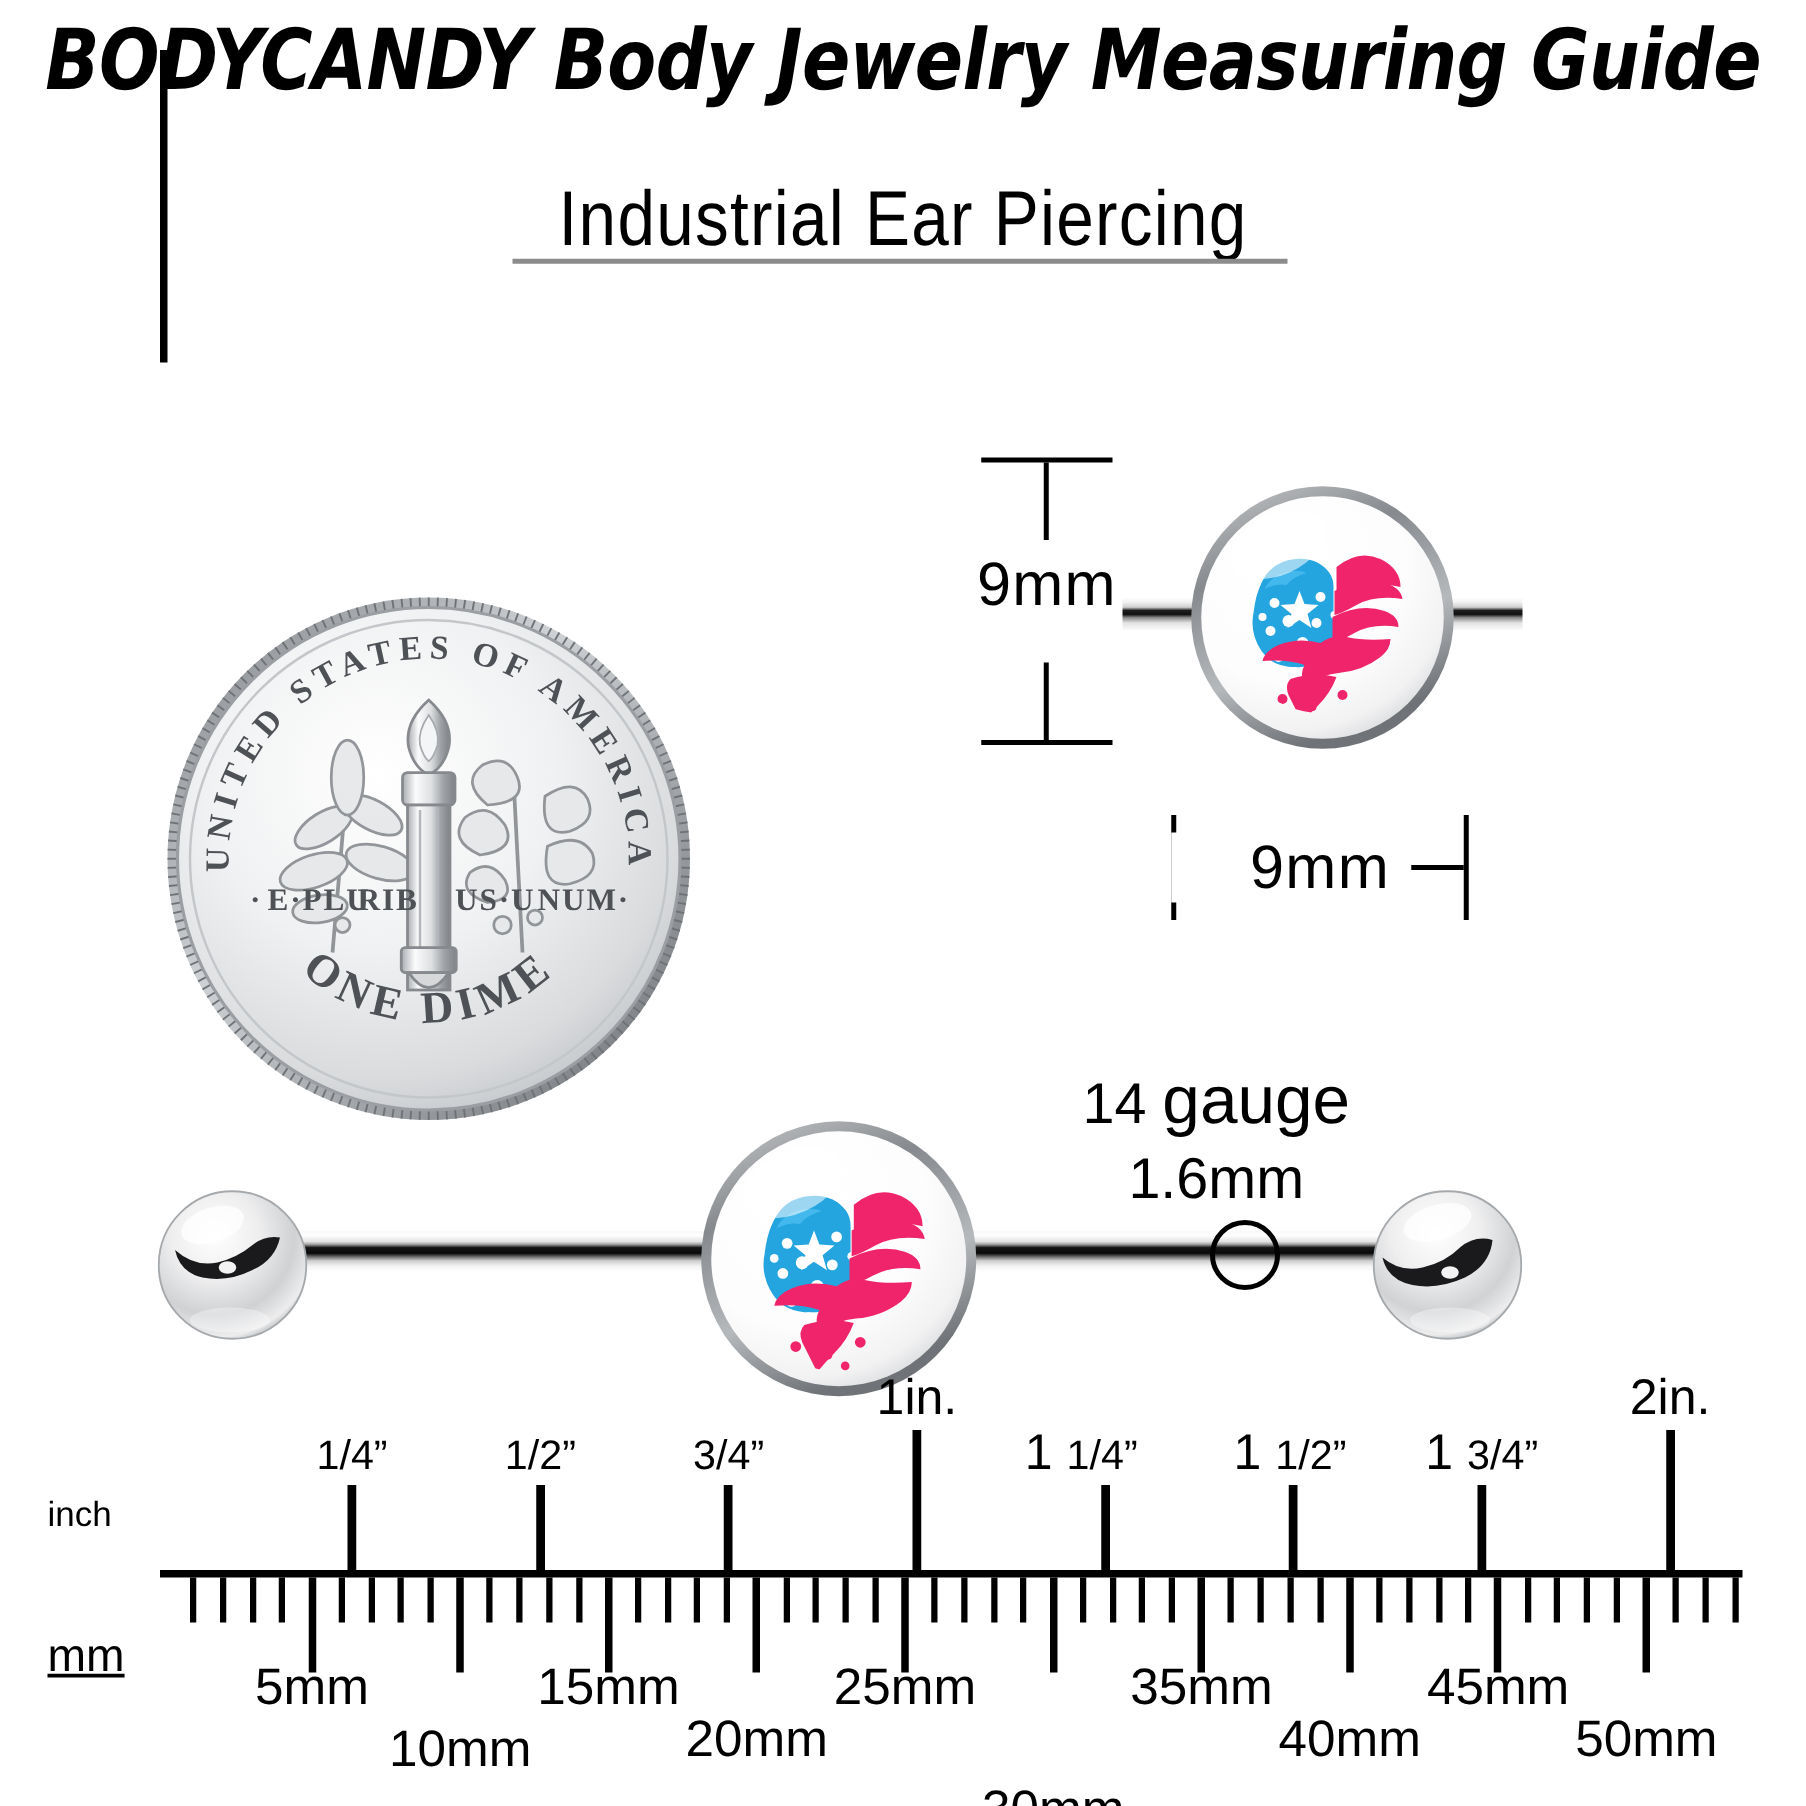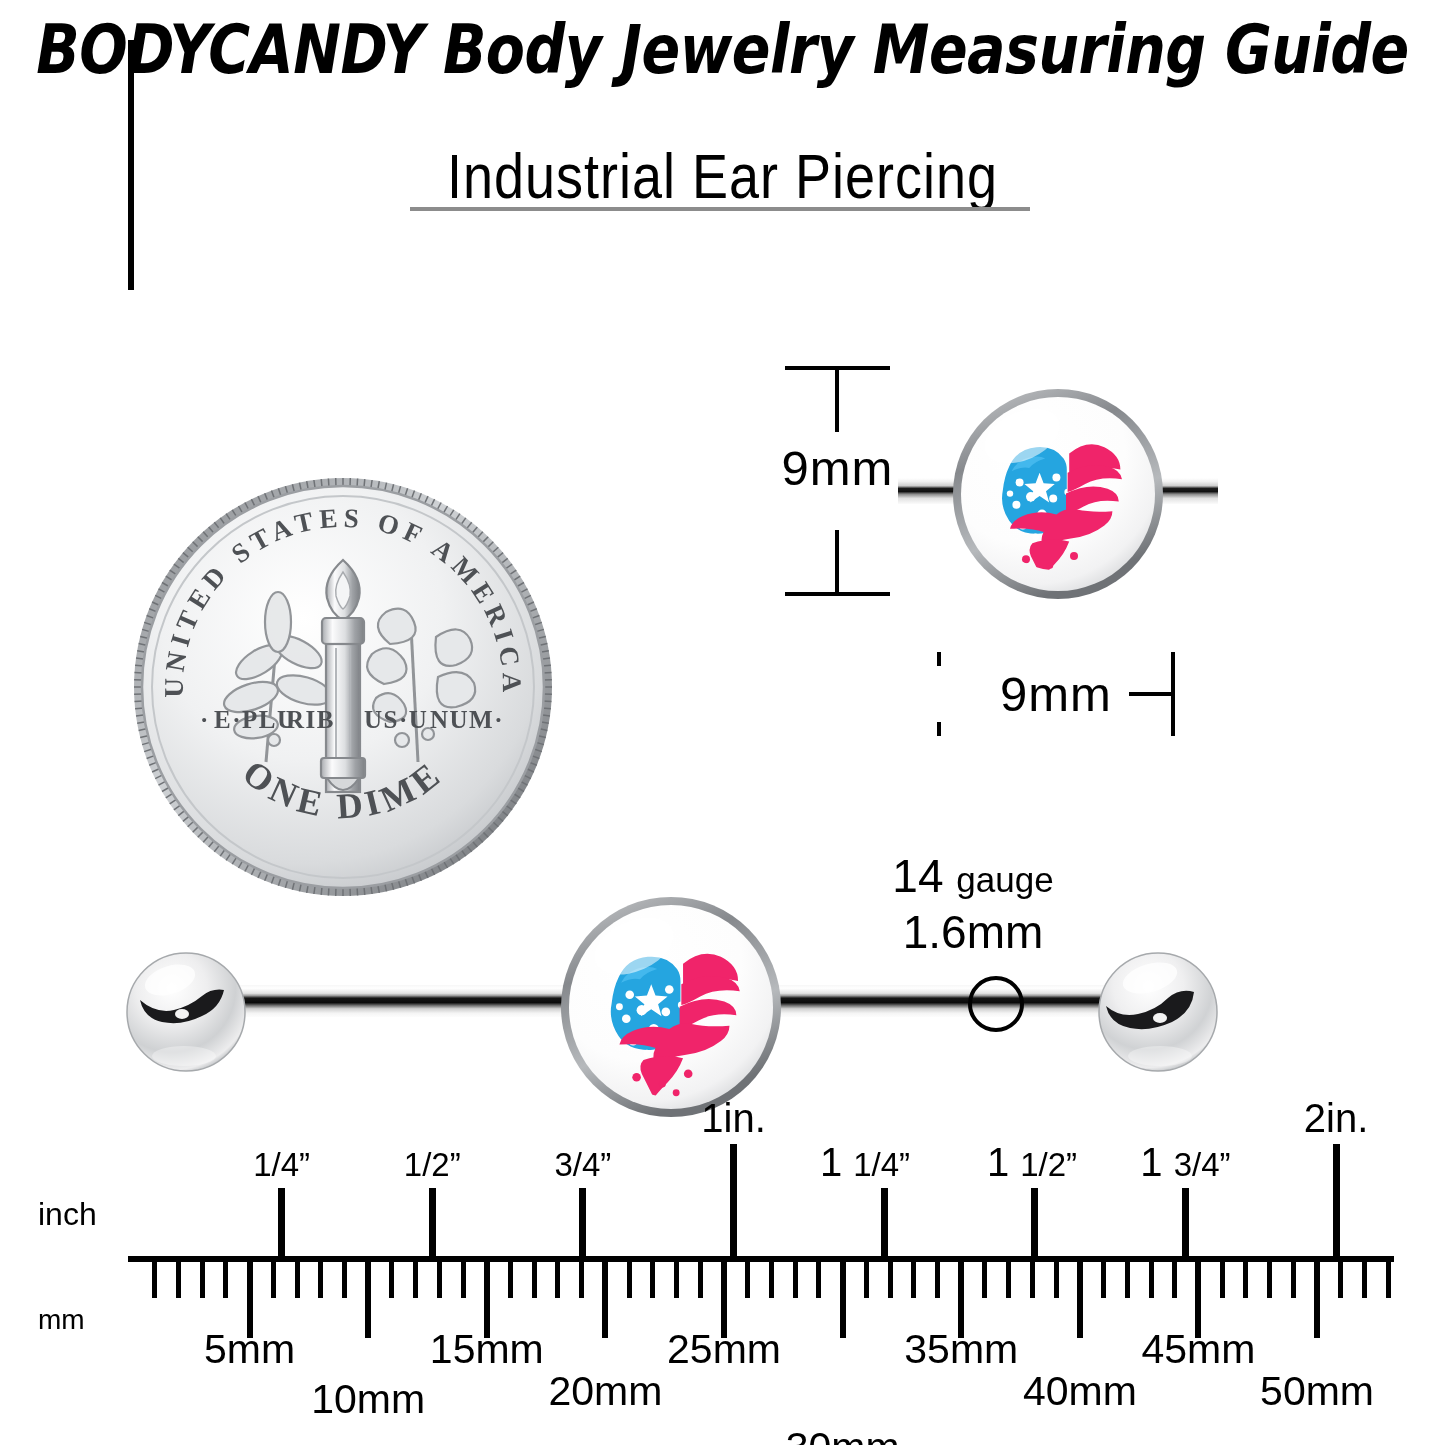--- a/index.html
+++ b/index.html
@@ -80,31 +80,31 @@
 
   #gauge-circle{
     position:absolute;left:968px;top:976px;width:48px;height:48px;
     border:4px solid #000;border-radius:50%;background:transparent;
   }
   #gauge-label{
     position:absolute;left:828px;top:848px;width:290px;text-align:center;
     font-size:46px;line-height:1.22;white-space:nowrap;
   }
   #gauge-label .g-num{font-size:46px;margin-top:16px;}
-  #gauge-label .g-word{font-size:35px;}
+  #gauge-label .g-word{font-size:54px;}
   #ruler-left-edge{position:absolute;left:128px;top:40px;width:6px;height:250px;background:#000;}
   #ruler-baseline{position:absolute;left:128px;top:1256px;width:1266px;height:6px;background:#000;}
   .tick{position:absolute;background:#000;}
   .tick-mm{top:1262px;width:5px;height:36px;}
   .tick-mm5{top:1262px;width:6px;height:76px;}
   .lbl-in{position:absolute;font-size:40px;white-space:nowrap;text-align:center;}
   .lbl-in .frac{font-size:33px;}
   .lbl-mm{position:absolute;font-size:41px;white-space:nowrap;text-align:center;}
-  #row-inch{position:absolute;left:38px;top:1196px;font-size:32px;}
-  #row-mm{position:absolute;left:38px;top:1304px;font-size:28px;}
+  #row-inch{position:absolute;left:38px;top:1196px;font-size:28px;}
+  #row-mm{position:absolute;left:38px;top:1304px;font-size:37px;text-decoration:underline;}
 </style>
 </head>
 <body>
 
 <div id="title">BODYCANDY Body Jewelry Measuring Guide</div>
 <div id="subtitle">Industrial Ear Piercing</div>
 <div id="subtitle-underline"></div>
 
 <div id="dime-wrap">
   <svg class="dime-svg" viewBox="0 0 430 430">

